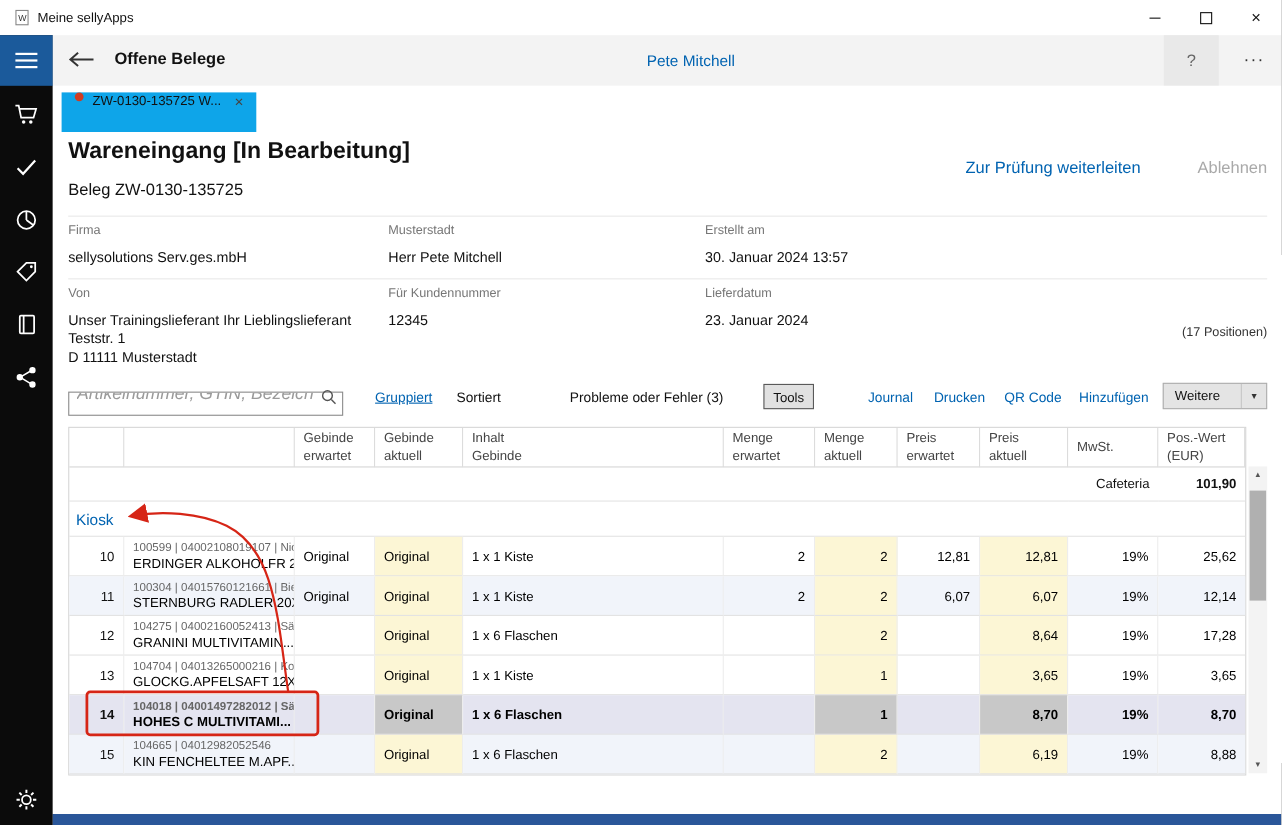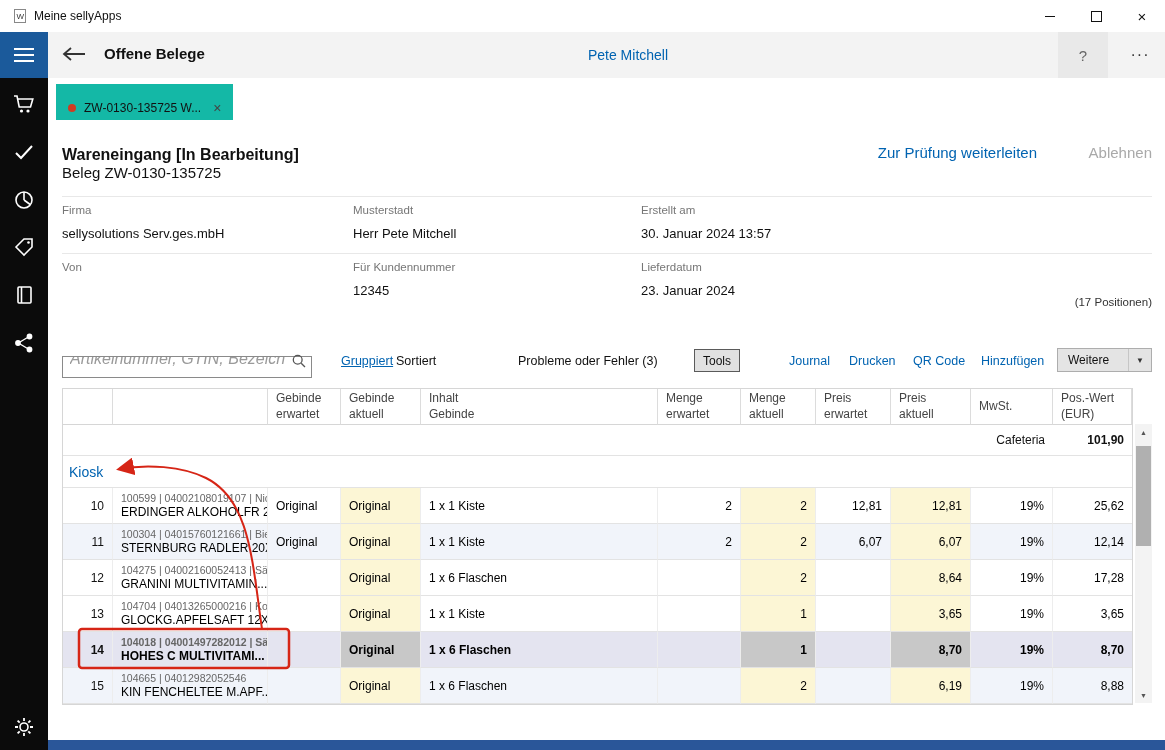--- a/index.html
+++ b/index.html
@@ -25,48 +25,48 @@
   
   .appheader{position:absolute;left:48px;top:32px;width:1117px;height:46px;background:#f3f3f3;}
   .back-btn{position:absolute;left:14px;top:14px;width:24px;height:18px;}
   .header-title{position:absolute;left:56px;top:13px;font-size:15px;font-weight:700;color:#111;}
   .header-user{position:absolute;left:430px;top:15px;width:300px;text-align:center;font-size:14px;color:var(--accent-blue,#0063b1);}
   .help-btn{position:absolute;left:1010px;top:0;width:50px;height:46px;background:#e9e9e9;display:flex;align-items:center;justify-content:center;font-size:15px;color:#666;}
   .more-btn{position:absolute;left:1069px;top:0;width:46px;height:46px;display:flex;align-items:center;justify-content:center;font-size:16px;color:#333;letter-spacing:1px;}
 
   
   .tabbar{position:absolute;left:48px;top:78px;width:1117px;height:42px;background:#fff;}
-  .tab{position:absolute;left:8px;top:6px;height:48px;background:#14b8a6;display:flex;align-items:center;padding:0 12px;font-size:12px;color:#111;}
+  .tab{position:absolute;left:8px;top:6px;height:48px;background:#0ea5e9;display:flex;align-items:flex-start;padding:0 12px;font-size:12px;color:#111;}
   .tab-dot{width:8px;height:8px;border-radius:50%;background:#cf3c22;margin-right:8px;flex:0 0 auto;}
   .tab-close{margin-left:12px;font-size:14px;color:#444;}
 
   
   .main{position:absolute;left:48px;top:120px;width:1117px;height:620px;background:#fff;}
-  .doc-title{position:absolute;left:14px;top:6px;font-size:16px;font-weight:700;color:#111;margin-top:20px;}
+  .doc-title{position:absolute;left:14px;top:6px;font-size:21px;font-weight:700;color:#111;}
   .action-forward{position:absolute;right:128px;top:24px;font-size:15px;color:var(--accent-blue,#0063b1);cursor:pointer;}
   .action-reject{position:absolute;right:13px;top:24px;font-size:15px;color:#a9a9a9;}
   .doc-subtitle{position:absolute;left:14px;top:44px;font-size:15px;color:#111;}
   .divider{position:absolute;left:14px;width:1090px;height:1px;background:#e8e8e8;}
   .d1{top:76px;} .d2{top:133px;}
   .field{position:absolute;}
   .field .flabel{font-size:11.5px;color:#767676;margin-bottom:9px;}
   .field .fvalue{font-size:13px;color:#111;white-space:pre-line;line-height:17px;}
   .f-c1{left:14px;} .f-c2{left:305px;} .f-c3{left:593px;}
   .f-r1{top:84px;} .f-r2{top:141px;}
   .total{position:absolute;right:13px;top:142px;font-size:24px;font-weight:700;color:#111;text-align:right;}
   .total-note{position:absolute;right:13px;top:176px;font-size:11.5px;color:#333;text-align:right;}
 
   
   .search-wrap{position:absolute;left:14px;top:230px;width:250px;height:22px;}
   .search-wrap input{width:100%;height:100%;box-sizing:border-box;border:1px solid #8a8a8a;padding:0 26px 16px 7px;font-size:16px;font-family:inherit;}
   .search-wrap input::placeholder{font-style:italic;color:#9a9a9a;}
   .search-icon{position:absolute;right:5px;top:3px;width:16px;height:16px;}
   .tb-text{position:absolute;top:234px;font-size:12.5px;color:#111;cursor:pointer;}
   .tb-grouped{left:293px;color:var(--accent-blue,#0063b1);text-decoration:underline;}
-  .tb-sorted{left:348px;text-align:right;}
+  .tb-sorted{left:367px;text-align:right;}
   .tb-problems{left:470px;}
   .tools-btn{position:absolute;left:646px;top:229px;height:21px;padding:0 8px;background:#e1e1e1;border:1px solid #5a5a5a;font-size:12px;color:#111;display:flex;align-items:center;}
   .tb-link{position:absolute;top:234px;font-size:12.5px;color:var(--accent-blue,#0063b1);cursor:pointer;}
   .l-journal{left:741px;} .l-drucken{left:801px;} .l-qrcode{left:865px;} .l-hinzu{left:933px;}
   .more-dd{position:absolute;left:1009px;top:228px;width:95px;height:24px;background:#e4e4e4;border:1px solid #adadad;box-sizing:border-box;display:flex;align-items:center;font-size:12px;color:#111;}
   .more-dd .dd-label{flex:1;padding-left:10px;}
   .more-dd .dd-chevron{width:22px;text-align:center;font-size:8px;color:#333;border-left:1px solid #c6c6c6;align-self:stretch;display:flex;align-items:center;justify-content:center;}
 
   
   .table{position:absolute;left:14px;top:268px;width:1069px;border:1px solid #d6d6d6;font-size:12px;background:#fff;}
@@ -224,20 +224,23 @@
     </div>
     <div class="field f-c3 f-r1">
       <div class="flabel">Erstellt am</div>
       <div class="fvalue">30. Januar 2024 13:57</div>
     </div>
 
     <div class="divider d2"></div>
 
     <div class="field f-c1 f-r2">
       <div class="flabel">Von</div>
+      <div class="fvalue">Unser Trainingslieferant Ihr Lieblingslieferant
+Teststr. 1
+D 11111 Musterstadt</div>
     </div>
     <div class="field f-c2 f-r2">
       <div class="flabel">Für Kundennummer</div>
       <div class="fvalue">12345</div>
     </div>
     <div class="field f-c3 f-r2">
       <div class="flabel">Lieferdatum</div>
       <div class="fvalue">23. Januar 2024</div>
     </div>
 

